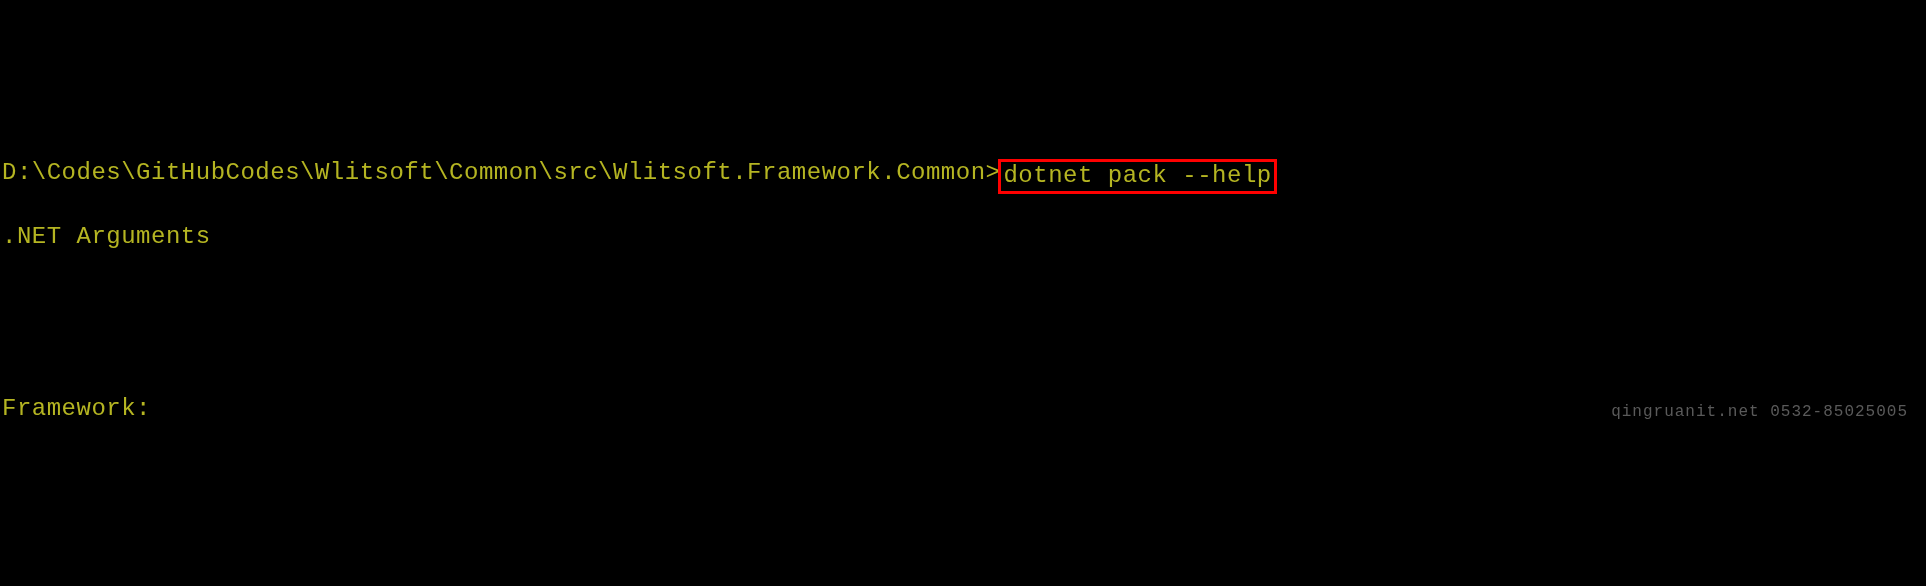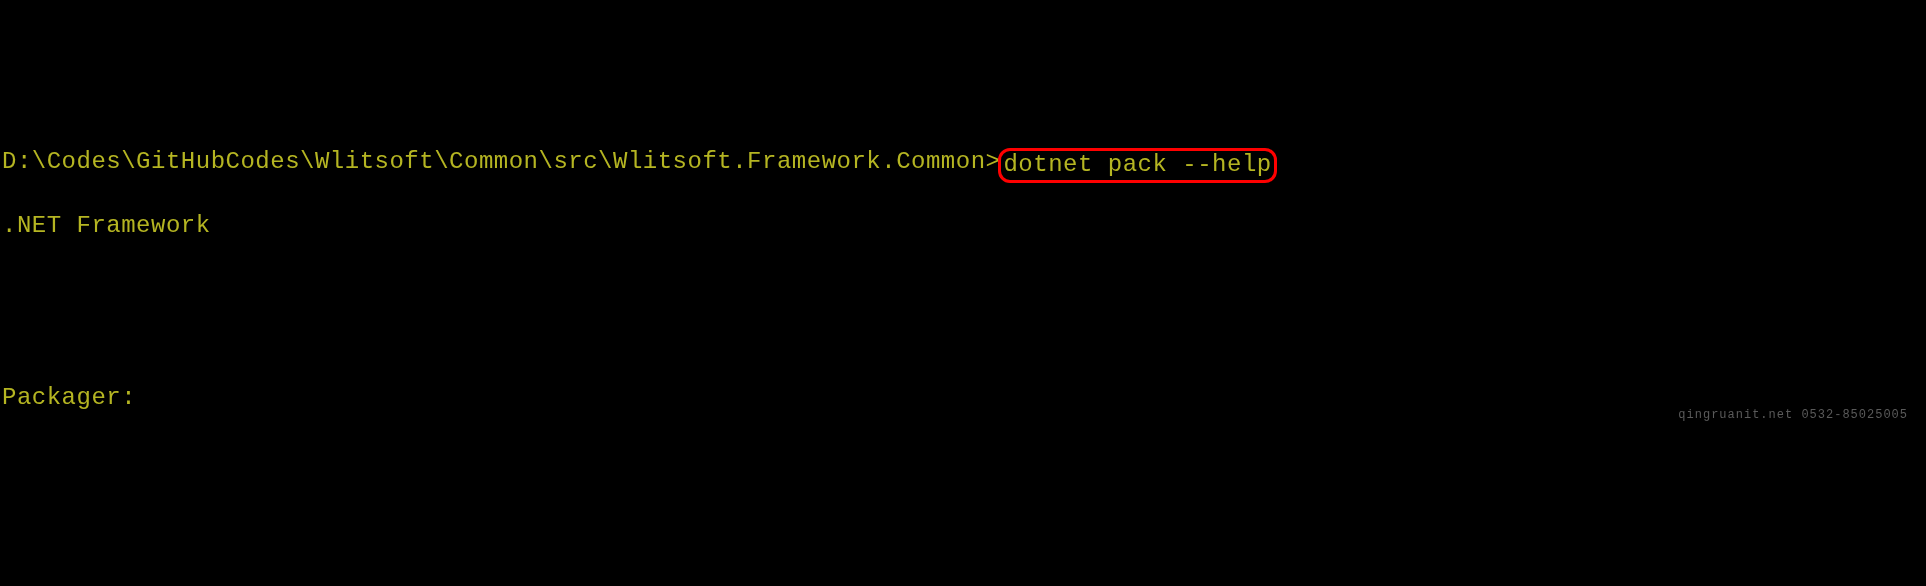--- a/index.html
+++ b/index.html
@@ -14,51 +14,52 @@
     overflow: hidden;
     white-space: pre;
     letter-spacing: 0.5px;
   }
   .terminal {
     padding: 4px 2px;
   }
   .prompt-line {
     display: flex;
     flex-wrap: wrap;
+    margin-top: 11px;
   }
   .prompt-path {
     color: #b5b522;
   }
   .highlight-box {
     border: 3px solid #ff0000;
-    border-radius: 12px;
+    border-radius: 0;
     padding: 0 2px;
     margin-left: -2px;
   }
   .watermark {
     position: absolute;
     right: 18px;
     bottom: 164px;
     color: #5a5a5a;
-    font-size: 12px;
+    font-size: 16px;
     letter-spacing: 1px;
     font-family: "Courier New", monospace;
   }
 </style>
 </head>
 <body>
 
 
 
 <div class="terminal">
 <div class="prompt-line"><span class="prompt-path">D:\Codes\GitHubCodes\Wlitsoft\Common\src\Wlitsoft.Framework.Common&gt;</span><span class="highlight-box"><span>dotnet pack --help</span></span></div>
-<div>.NET Framework</div>
+<div>.NET Arguments</div>
 <div> </div>
 <div> </div>
-<div>Packager:</div>
+<div>Framework:</div>
 <div> </div>
 
 
 
 
 
 
 
 
 </div>

